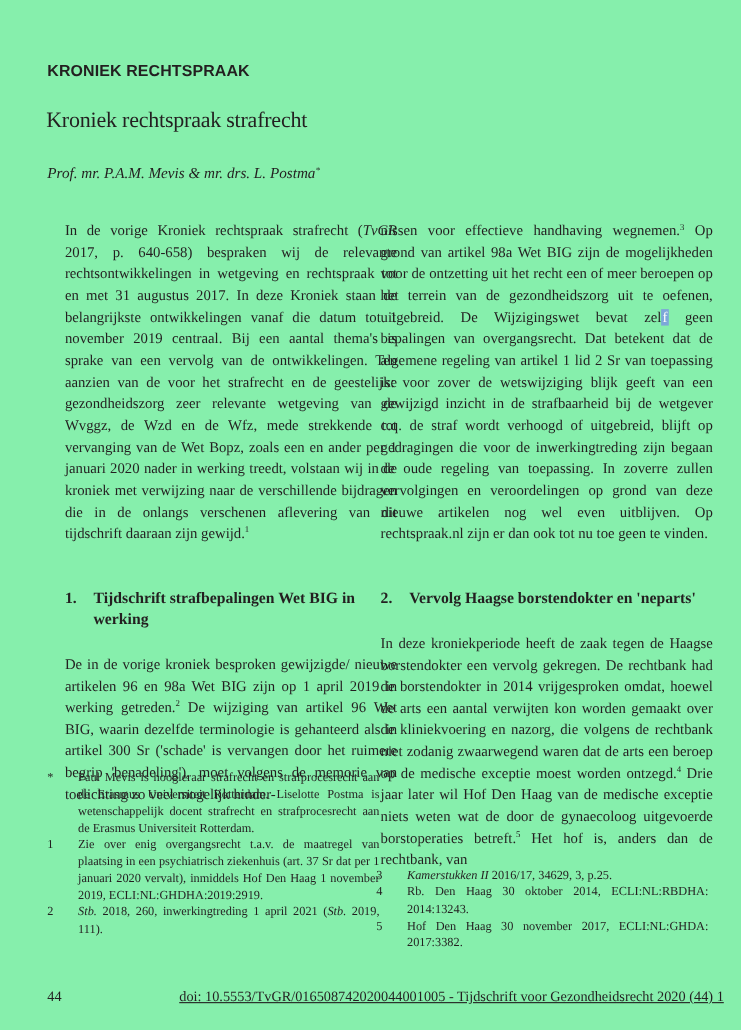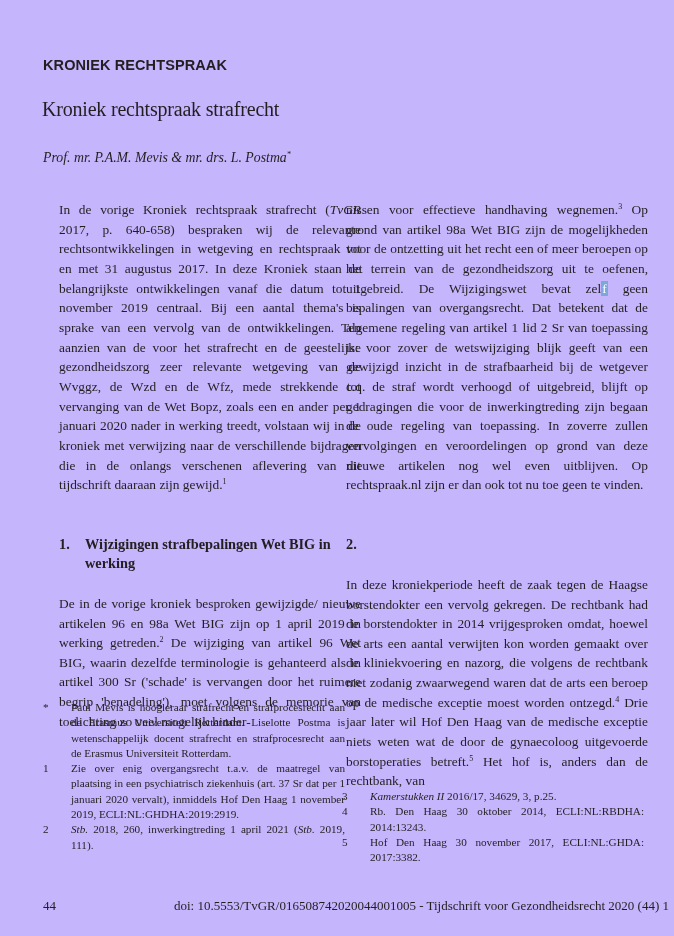--- a/index.html
+++ b/index.html
@@ -1,66 +1,67 @@
 <!DOCTYPE html>
 <html><head>
 <meta charset="utf-8">
 <style>
   html, body { margin: 0; padding: 0; background: #ffffff; }
   body { width: 674px; height: 936px; position: relative; overflow: hidden;
          font-family: "Liberation Serif", "DejaVu Serif", serif; color: #231f20; }
-  .page { position: absolute; left: 0; top: 0; width: 674px; height: 936px; background: #c4b5fd; }
+  .page { position: absolute; left: 0; top: 0; width: 674px; height: 936px; background: #86efac; }
   .section-label { position: absolute; left: 43px; top: 57px; font-family: "Liberation Sans", "DejaVu Sans", sans-serif;
                    font-weight: bold; font-size: 14.5px; letter-spacing: 0.1px; color: #231f20; }
   .title { position: absolute; left: 42px; top: 98px; font-size: 20px; font-weight: normal; margin: 0; letter-spacing: -0.2px; }
   .authors { position: absolute; left: 43px; top: 150px; font-style: italic; font-size: 13.8px; }
   .authors sup { font-size: 8px; vertical-align: 5px; }
   .col { position: absolute; width: 302px; font-size: 13.4px; line-height: 19.65px; text-align: justify; }
   .col p { margin: 0; }
   .col sup { font-size: 8px; line-height: 0; vertical-align: 5px; }
   .col-left { left: 59px; top: 200px; }
   .col-right { left: 346px; top: 200px; }
   .heading { font-weight: bold; font-size: 14.3px; line-height: 19px; display: flex; text-align: left; margin: 0; }
   .heading .num { width: 26px; flex: 0 0 26px; }
   .fn { position: absolute; width: 302px; font-size: 11.2px; line-height: 15.3px; color: #231f20; }
   .fn-item { display: flex; text-align: justify; }
   .fn-item .mark { width: 28px; flex: 0 0 28px; }
   .fn-item .txt { flex: 1; }
   .fn-left { left: 43px; top: 700px; }
   .fn-right { left: 342px; top: 789px; }
   .footer { position: absolute; top: 898px; font-size: 13px; }
   .page-num { left: 43px; }
-  .doi { right: 5px; }
+  .doi { right: 16px; text-decoration: underline; }
   .caret { background: #7da7d9; color: #fff; padding: 0 1px; }
 </style>
 </head>
 <body>
 
 <div class="page">
 
   <div class="section-label">KRONIEK RECHTSPRAAK</div>
   <h1 class="title">Kroniek rechtspraak strafrecht</h1>
   <div class="authors"><span>Prof. mr. P.A.M. Mevis &amp; mr. drs. L. Postma</span><sup>*</sup></div>
 
   <div class="col col-left">
     <p><span>In de vorige Kroniek rechtspraak strafrecht (</span><i>TvGR</i><span> 2017, p. 640-658) bespraken wij de relevante rechtsontwikkelingen in wetgeving en rechtspraak tot en met 31 augustus 2017. In deze Kroniek staan de belangrijkste ontwikkelingen vanaf die datum tot 1 november 2019 centraal. Bij een aantal thema's is sprake van een vervolg van de ontwikkelingen. Ten aanzien van de voor het strafrecht en de geestelijke gezondheidszorg zeer relevante wetgeving van de Wvggz, de Wzd en de Wfz, mede strekkende tot vervanging van de Wet Bopz, zoals een en ander per 1 januari 2020 nader in werking treedt, volstaan wij in de kroniek met verwijzing naar de verschillende bijdragen die in de onlangs verschenen aflevering van dit tijdschrift daaraan zijn gewijd.</span><sup>1</sup></p>
 
     <h2 class="heading" style="margin-top:40px; margin-bottom:21px;">
       <span class="num">1.</span>
-      <span>Wijzigingen strafbepalingen Wet BIG in werking</span>
+      <span>Tijdschrift strafbepalingen Wet BIG in werking</span>
     </h2>
 
     <p><span>De in de vorige kroniek besproken gewijzigde/ nieuwe artikelen 96 en 98a Wet BIG zijn op 1 april 2019 in werking getreden.</span><sup>2</sup><span> De wijziging van artikel 96 Wet BIG, waarin dezelfde terminologie is gehanteerd als in artikel 300 Sr ('schade' is vervangen door het ruimere begrip 'benadeling'), moet volgens de memorie van toelichting zo veel mogelijk hinder-</span></p>
   </div>
 
   <div class="col col-right">
     <p><span>nissen voor effectieve handhaving wegnemen.</span><sup>3</sup><span> Op grond van artikel 98a Wet BIG zijn de mogelijkheden voor de ontzetting uit het recht een of meer beroepen op het terrein van de gezondheidszorg uit te oefenen, uitgebreid. De Wijzigingswet bevat zel</span><span class="caret">f</span><span> geen bepalingen van overgangsrecht. Dat betekent dat de algemene regeling van artikel 1 lid 2 Sr van toepassing is: voor zover de wetswijziging blijk geeft van een gewijzigd inzicht in de strafbaarheid bij de wetgever c.q. de straf wordt verhoogd of uitgebreid, blijft op gedragingen die voor de inwerkingtreding zijn begaan de oude regeling van toepassing. In zoverre zullen vervolgingen en veroordelingen op grond van deze nieuwe artikelen nog wel even uitblijven. Op rechtspraak.nl zijn er dan ook tot nu toe geen te vinden.</span></p>
 
     <h2 class="heading" style="margin-top:40px; margin-bottom:21px;">
       <span class="num">2.</span>
+      <span>Vervolg Haagse borstendokter en 'neparts'</span>
     </h2>
 
     <p><span>In deze kroniekperiode heeft de zaak tegen de Haagse borstendokter een vervolg gekregen. De rechtbank had de borstendokter in 2014 vrijgesproken omdat, hoewel de arts een aantal verwijten kon worden gemaakt over de kliniekvoering en nazorg, die volgens de rechtbank niet zodanig zwaarwegend waren dat de arts een beroep op de medische exceptie moest worden ontzegd.</span><sup>4</sup><span> Drie jaar later wil Hof Den Haag van de medische exceptie niets weten wat de door de gynaecoloog uitgevoerde borstoperaties betreft.</span><sup>5</sup><span> Het hof is, anders dan de rechtbank, van</span></p>
   </div>
 
   <div class="fn fn-left">
     <div class="fn-item">
       <span class="mark">*</span>
       <span class="txt">Paul Mevis is hoogleraar strafrecht en strafprocesrecht aan de Erasmus Universiteit Rotterdam. Liselotte Postma is wetenschappelijk docent strafrecht en strafprocesrecht aan de Erasmus Universiteit Rotterdam.</span>
     </div>

